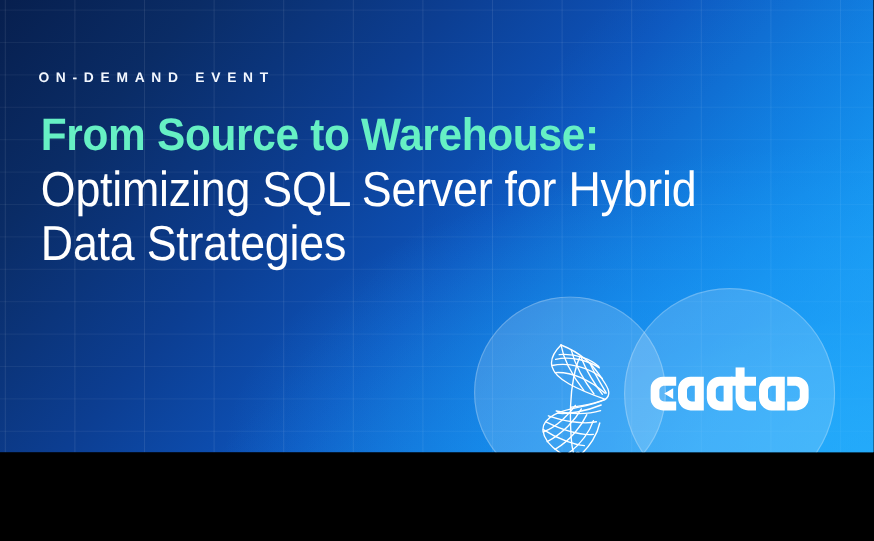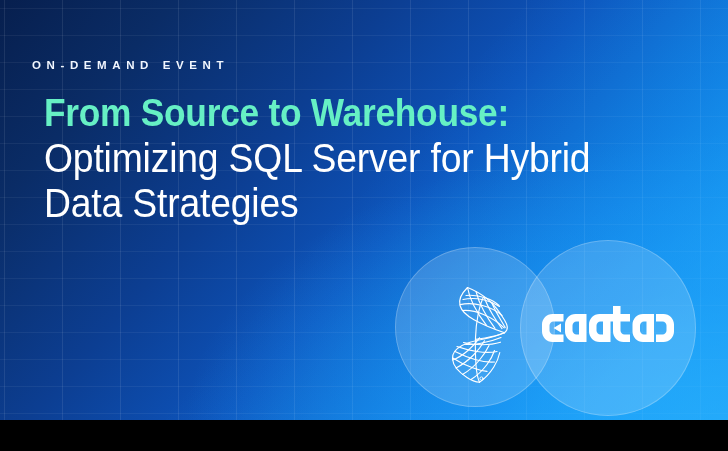--- a/index.html
+++ b/index.html
@@ -3,21 +3,21 @@
 <meta charset="utf-8">
 <style>
   html, body {
     margin: 0;
     padding: 0;
     background: #000;
   }
   #banner {
     position: relative;
     width: 728px;
-    height: 420px;
+    height: 377px;
     overflow: hidden;
     font-family: "Liberation Sans", sans-serif;
     
     background:
       radial-gradient(120% 110% at 100% 100%, rgba(40,175,255,0.95) 0%, rgba(30,150,245,0.55) 28%, rgba(20,110,220,0.0) 62%),
       linear-gradient(131deg,
         #071f4e 0%,
         #0a2c66 16%,
         #0c3e92 36%,
         #0d54bc 54%,
@@ -99,21 +99,21 @@
     font-size: 11.5px;
     font-weight: 700;
     letter-spacing: 5.6px;
     color: #f2f7ff;
     margin: 0 0 22px 1px;
     line-height: 1;
     text-transform: uppercase;
     white-space: nowrap;
   }
   #headline {
-    margin: 13px;
+    margin: 3px;
     line-height: 1.0;
   }
   .hl-line {
     display: block;
     font-stretch: condensed;
     white-space: nowrap;
   }
   #hl-accent {
     font-size: 38px;
     font-weight: 700;

